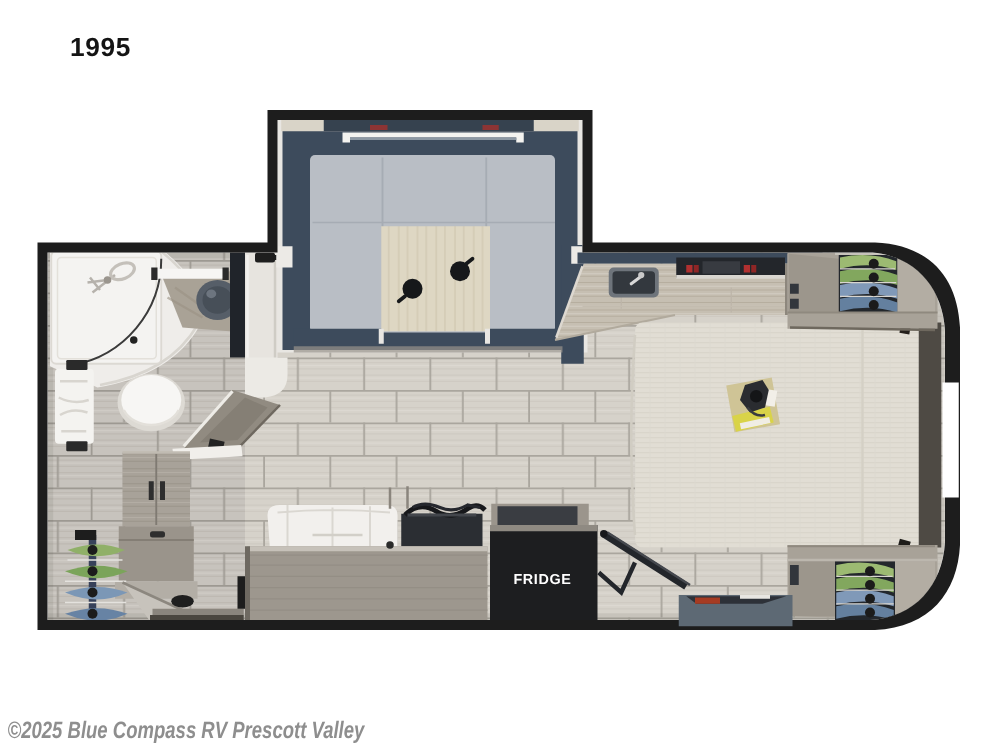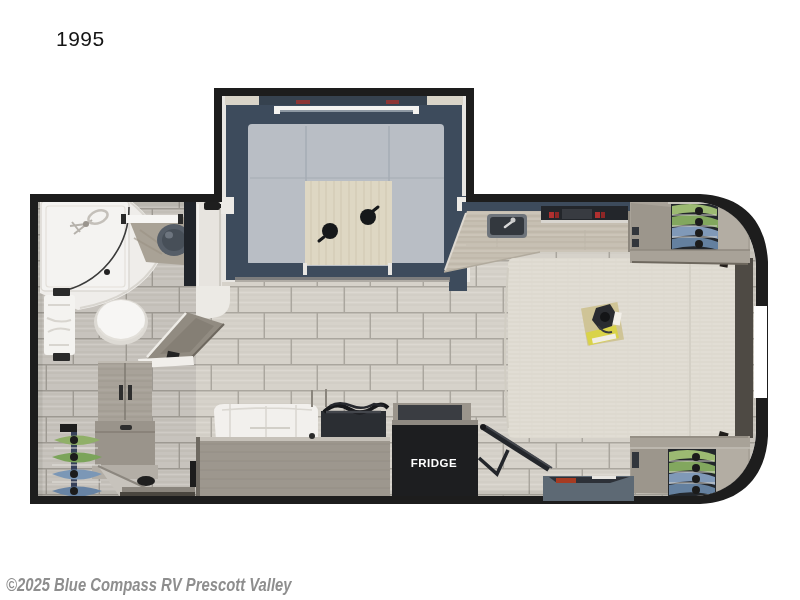--- a/index.html
+++ b/index.html
@@ -1,17 +1,17 @@
 <!DOCTYPE html>
 <html><head>
 <meta charset="utf-8">
 <style>
   html,body{margin:0;padding:0;background:#ffffff;width:800px;height:600px;overflow:hidden;}
   body{font-family:"Liberation Sans", sans-serif;position:relative;}
-  #model{position:absolute;left:56px;top:27px;font-size:21px;color:#141414;letter-spacing:0.5px;}
+  #model{position:absolute;left:56px;top:27px;font-size:21px;color:#141414;letter-spacing:0.5px;font-weight:bold;}
   #copy{position:absolute;left:6px;top:574px;font-size:19px;font-weight:bold;font-style:italic;color:#8e8e8e;transform:scaleX(0.78);transform-origin:0 0;white-space:nowrap;}
 </style>
 </head>
 <body>
 
 <div id="model">1995</div>
 
 <svg width="800" height="600" viewBox="0 0 800 600">
 <defs>
   <pattern id="plank" width="53" height="52" patternUnits="userSpaceOnUse">

